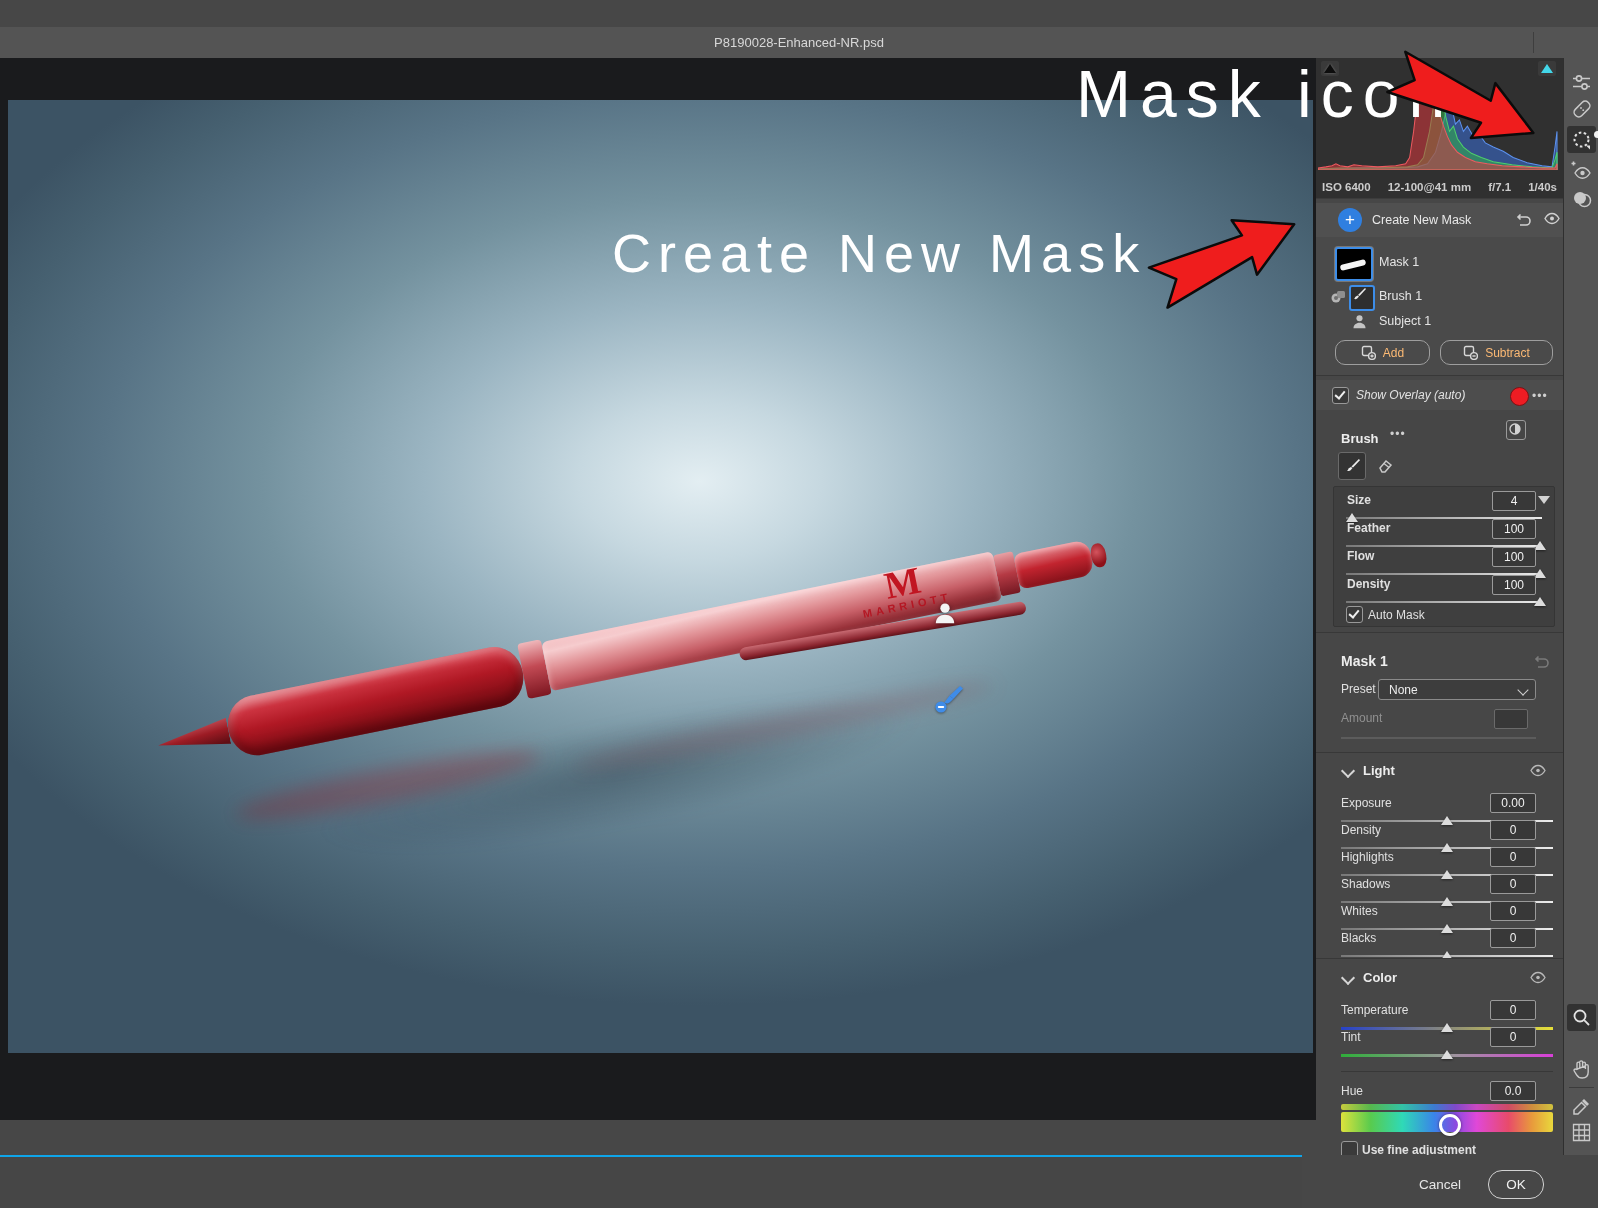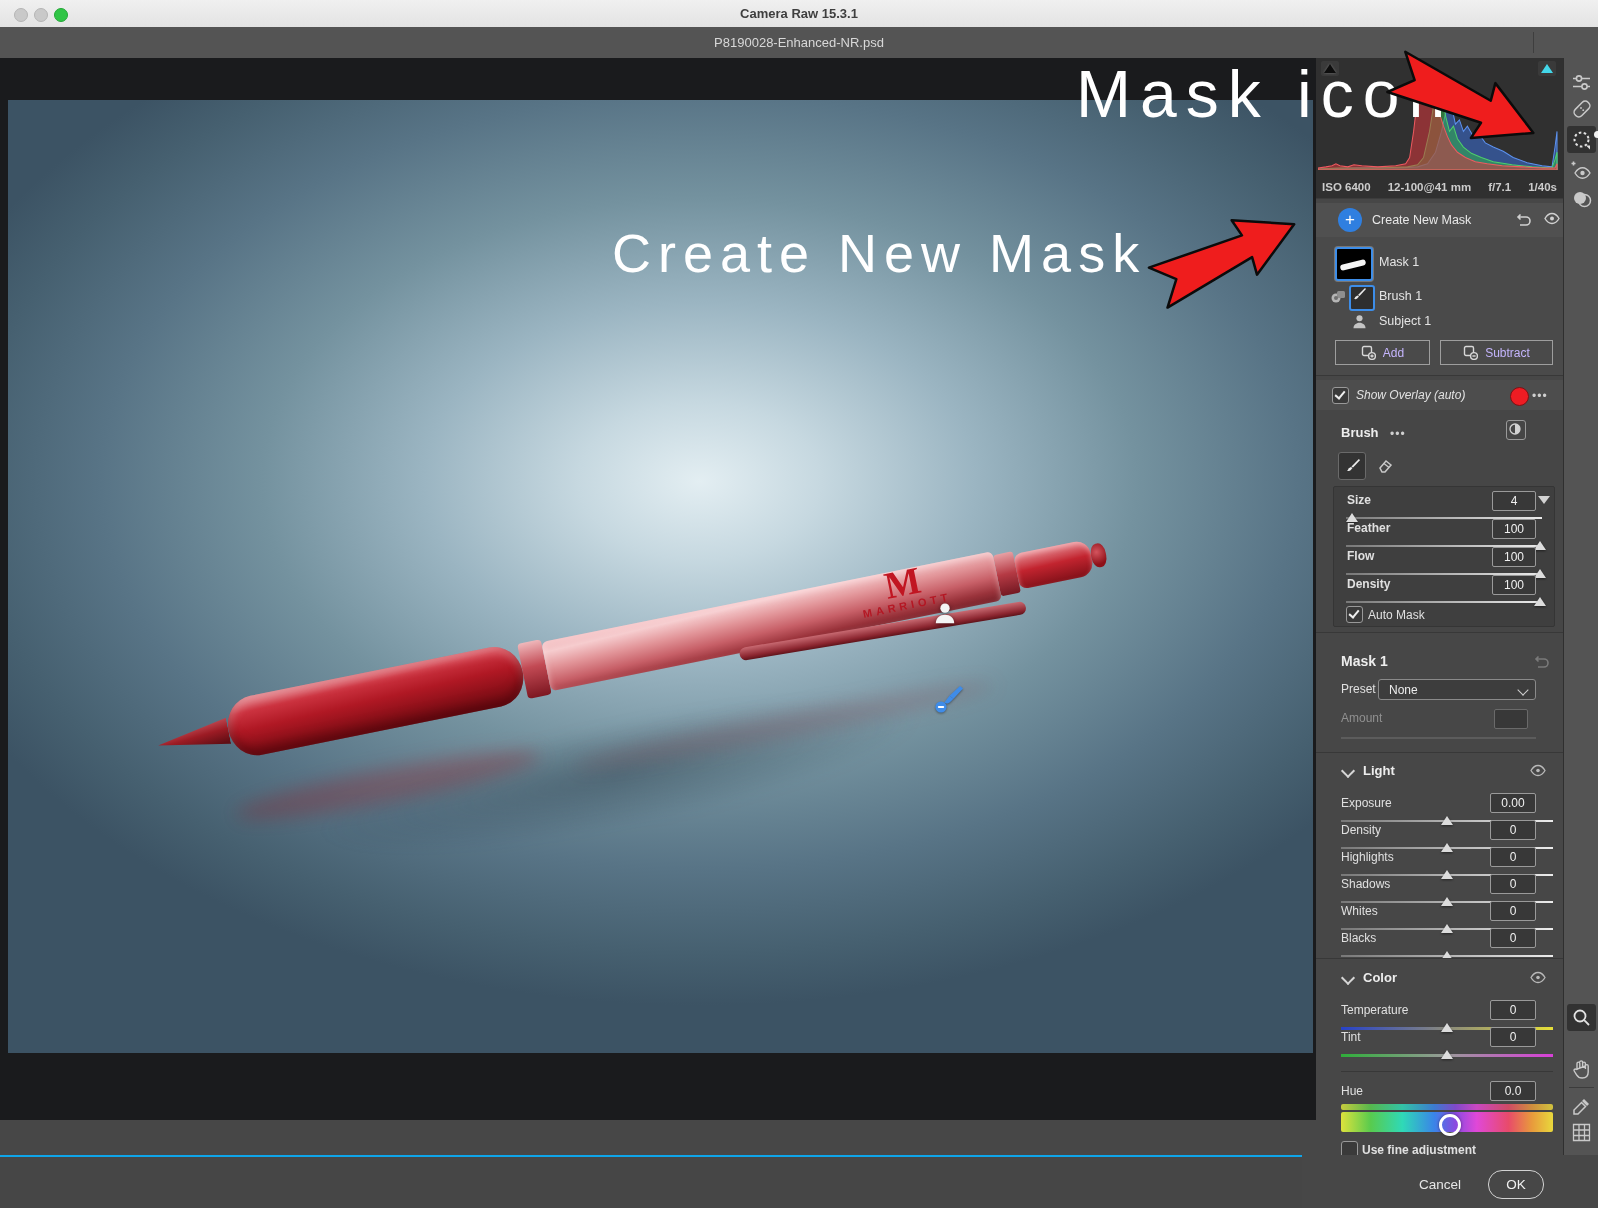--- a/index.html
+++ b/index.html
@@ -101,21 +101,21 @@
     color:#fff;font-size:17px;display:flex;align-items:center;justify-content:center;line-height:0;}
   .create-label{position:absolute;left:56px;top:10px;font-size:12.5px;color:#e8e8e8;}
   .icon16{width:17px;height:17px;}
 
   .mask-list{position:absolute;left:0;top:179px;width:247px;height:138px;background:#4a4a4a;}
   .mask-thumb{position:absolute;left:19px;top:10px;width:34px;height:30px;background:#000;border:2px solid #3d8de8;
     border-radius:3px;box-shadow:0 0 0 1px #777;overflow:hidden;}
   .mask-stroke{position:absolute;left:3px;top:13px;width:26px;height:6px;background:#f5f5f5;border-radius:3px;transform:rotate(-14deg);}
   .row-label{position:absolute;font-size:12.5px;color:#e4e4e4;}
   .comp-box{position:absolute;width:22px;height:22px;background:#2e2e2e;border:2px solid #3d8de8;border-radius:3px;}
-  .btn-outline{position:absolute;height:23px;border:1px solid #9e9e9e;border-radius:0;color:#c4b5fd;font-size:12px;
+  .btn-outline{position:absolute;height:23px;border:1px solid #9e9e9e;border-radius:10px;color:#fdba74;font-size:12px;
     display:flex;align-items:center;justify-content:center;gap:7px;background:transparent;}
 
   .hdiv{position:absolute;left:0;width:247px;height:1px;background:#383838;}
 
   .overlay-row{position:absolute;left:0;top:322px;width:247px;height:30px;background:#4d4d4d;border-bottom:1px solid #3c3c3c;}
   .cb{position:absolute;width:15px;height:15px;background:#3a3a3a;border:1px solid #999;border-radius:3px;}
   .cb.on::after{content:"";position:absolute;left:4px;top:1px;width:4px;height:8px;
     border:solid #efefef;border-width:0 2px 2px 0;transform:rotate(40deg);}
   .overlay-label{position:absolute;left:40px;top:8px;font-size:12px;font-style:italic;color:#e2e2e2;}
   .red-dot{position:absolute;left:194px;top:7px;width:17px;height:17px;border-radius:50%;background:#ee1c23;border:1px solid #7e1114;}
@@ -167,26 +167,20 @@
   .ann2{left:612px;top:222px;font-size:54px;letter-spacing:7px;}
   .arrows{position:absolute;left:0;top:0;z-index:41;pointer-events:none;}
 
   svg{display:block;}
 </style>
 </head>
 <body>
 
 <div id="app">
 
-  <div class="titlebar">
-    <span class="tl tl1"></span>
-    <span class="tl tl2"></span>
-    <span class="tl tl3"></span>
-    <div class="win-title">Camera Raw 15.3.1</div>
-  </div>
 
   <div class="docbar">
     <div class="doc-title">P8190028-Enhanced-NR.psd</div>
     <span class="abs" style="left:1509px;top:34px;">
       <svg width="18" height="18" viewBox="0 0 18 18">
           <path fill="#c9c9c9" d="M9 5.6A3.4 3.4 0 1 0 9 12.4 3.4 3.4 0 0 0 9 5.6zm0 5.2A1.8 1.8 0 1 1 9 7.2a1.8 1.8 0 0 1 0 3.6zM15.5 10l-.2-2 1.6-1.2-1-2.2-2 .4-1.4-1.4.4-2-2.2-.8L9.5 2.5h-1L7.3.8 5.1 1.6l.4 2L4.1 5 2.1 4.6l-1 2.2L2.7 8l-.2 2-1.6 1.2 1 2.2 2-.4 1.4 1.4-.4 2 2.2.8 1.2-1.7h1l1.2 1.7 2.2-.8-.4-2 1.4-1.4 2 .4 1-2.2z"></path>
         </svg>
     </span>
     <span class="vdiv"></span>
     <span class="abs" style="left:1540px;top:35px;">
@@ -328,21 +322,21 @@
     <div class="hdiv" style="top:317px;"></div>
 
     <div class="overlay-row">
       <span class="cb on" style="left:16px;top:7px;"></span>
       <span class="overlay-label">Show Overlay (auto)</span>
       <span class="red-dot"></span>
       <span class="dots abs" style="left:216px;top:9px;">•••</span>
     </div>
 
     <div class="brush-sec">
-      <span class="sec-title abs" style="left:25px;top:15px;">Brush</span>
+      <span class="sec-title abs" style="left:25px;top:21px;">Brush</span>
       <span class="dots abs" style="left:74px;top:17px;">•••</span>
       <span class="abs" style="left:190px;top:10px;width:18px;height:18px;border:1px solid #9a9a9a;border-radius:3px;">
         <svg width="16" height="16" viewBox="0 0 16 16">
             <circle cx="8" cy="8" r="5" fill="none" stroke="#d2d2d2" stroke-width="1.3"></circle>
             <path d="M8 3a5 5 0 0 1 0 10z" fill="#d2d2d2"></path>
           </svg>
       </span>
       <div class="tool-box tool-sel" style="left:22px;top:42px;">
         <svg width="17" height="17" viewBox="0 0 16 16">
             <path d="M14 1l1 1-6.5 7-1.5-1z" fill="#ececec"></path>

